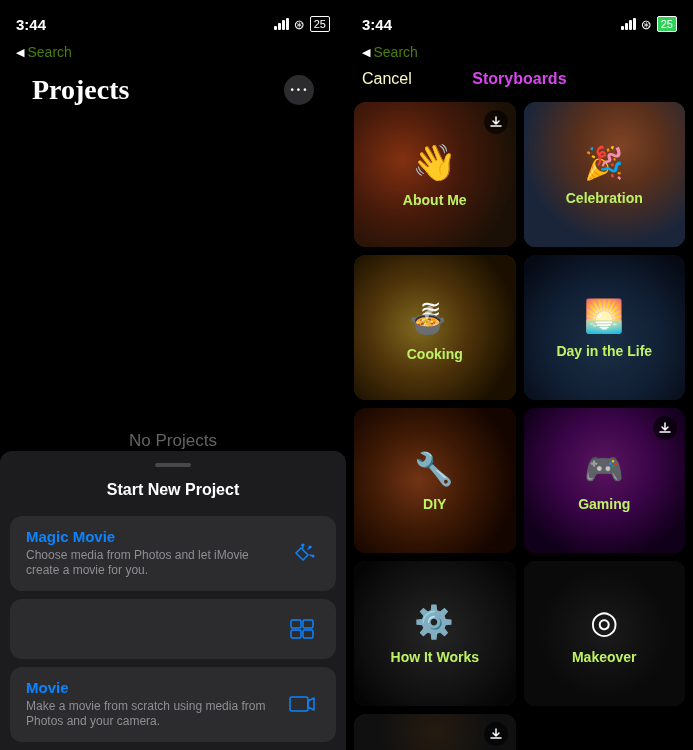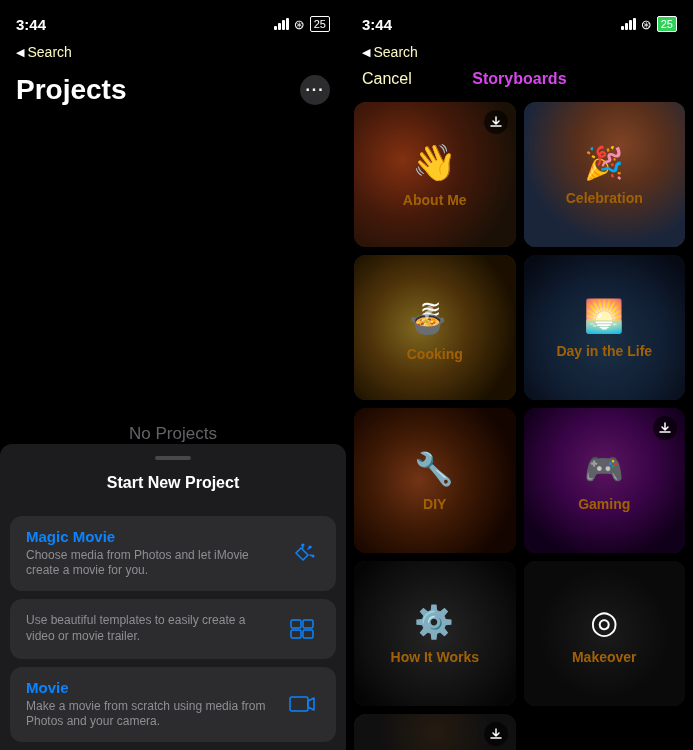--- a/index.html
+++ b/index.html
@@ -47,29 +47,30 @@
       padding: 0 16px 6px;
       display: flex;
       align-items: center;
     }
     .back-nav .back-arrow {
       color: #fff;
       font-size: 11px;
       margin-right: 3px;
     }
     .back-nav .back-text {
-      color: #fef9c3;
+      color: #4d7c0f;
       font-size: 14px;
     }
 
     .projects-header {
       display: flex;
       justify-content: space-between;
       align-items: center;
-      padding: 8px 16px 16px;
+      padding: 8px 32px 16px;
+      font-family: Liberation Serif, serif;
     }
     .projects-title {
       font-size: 28px;
       font-weight: 700;
       color: #fff;
     }
     .more-button {
       width: 30px;
       height: 30px;
       border-radius: 50%;
@@ -107,21 +108,21 @@
       height: 4px;
       background: #48484a;
       border-radius: 2px;
       margin: 0 auto 14px;
     }
     .start-new-title {
       text-align: center;
       color: #fff;
       font-size: 16px;
       font-weight: 600;
-      margin-bottom: 24px;
+      margin-bottom: 17px;
     }
 
     .project-option {
       display: flex;
       align-items: center;
       padding: 12px 16px;
       background: #2c2c2e;
       margin: 0 10px 8px;
       border-radius: 12px;
       cursor: pointer;
@@ -228,21 +229,21 @@
       justify-content: center;
       height: 100%;
       width: 100%;
     }
     .card-icon {
       font-size: 36px;
       color: #fff;
       margin-bottom: 8px;
     }
     .card-label {
-      color: #a16207;
+      color: #bef264;
       font-size: 14px;
       font-weight: 600;
     }
     .download-badge {
       position: absolute;
       top: 8px;
       right: 8px;
       width: 24px;
       height: 24px;
       background: rgba(0,0,0,0.6);
@@ -361,21 +362,20 @@
           <path d="M22 16 L25 17" stroke="#0a84ff" stroke-width="1.5" stroke-linecap="round"></path>
           <circle cx="22" cy="8" r="1.5" fill="#0a84ff"></circle>
           <circle cx="15" cy="6" r="1.5" fill="#0a84ff"></circle>
           <circle cx="25" cy="17" r="1.5" fill="#0a84ff"></circle>
         </svg>
       </div>
     </div>
 
     <div class="project-option">
       <div class="project-option-text">
-        <div class="project-option-desc">Use beautiful templates to easily create a video or movie trailer.</div>
       </div>
       <div class="project-option-icon">
         <svg viewBox="0 0 28 28" fill="none">
           <rect x="3" y="5" width="10" height="8" rx="1.5" stroke="#0a84ff" stroke-width="1.5"></rect>
           <rect x="15" y="5" width="10" height="8" rx="1.5" stroke="#0a84ff" stroke-width="1.5"></rect>
           <rect x="3" y="15" width="10" height="8" rx="1.5" stroke="#0a84ff" stroke-width="1.5"></rect>
           <rect x="15" y="15" width="10" height="8" rx="1.5" stroke="#0a84ff" stroke-width="1.5"></rect>
         </svg>
       </div>
     </div>

